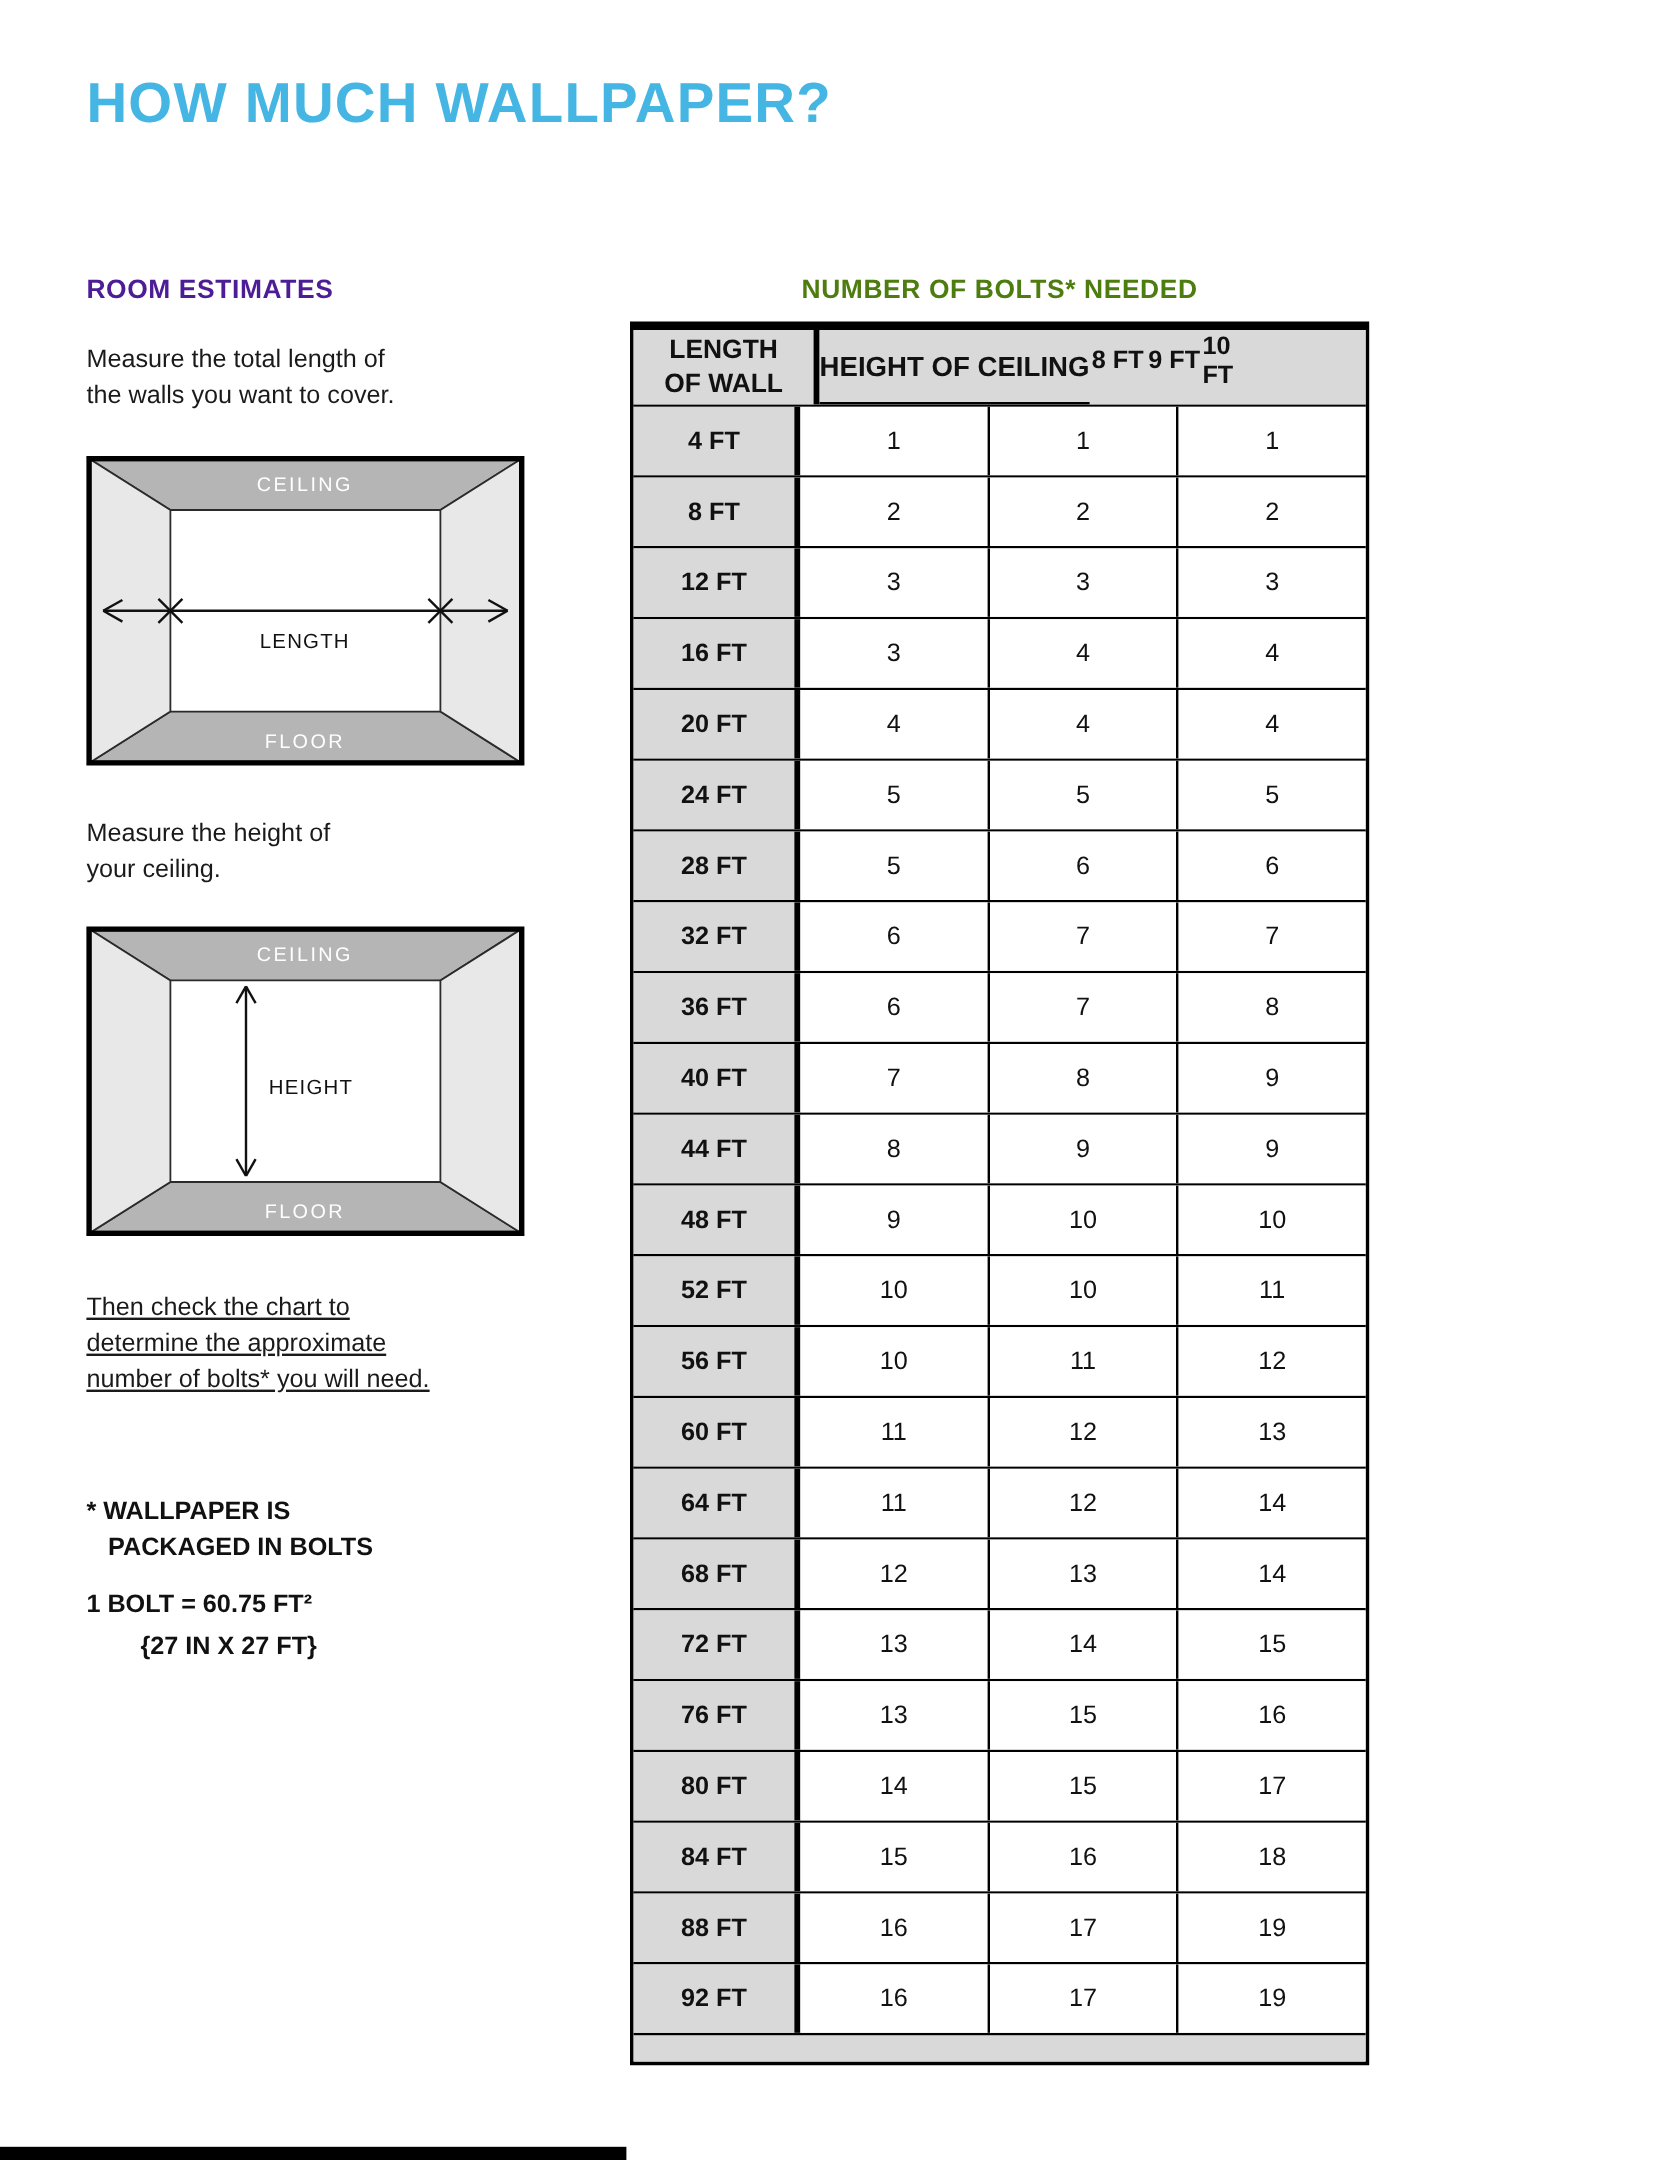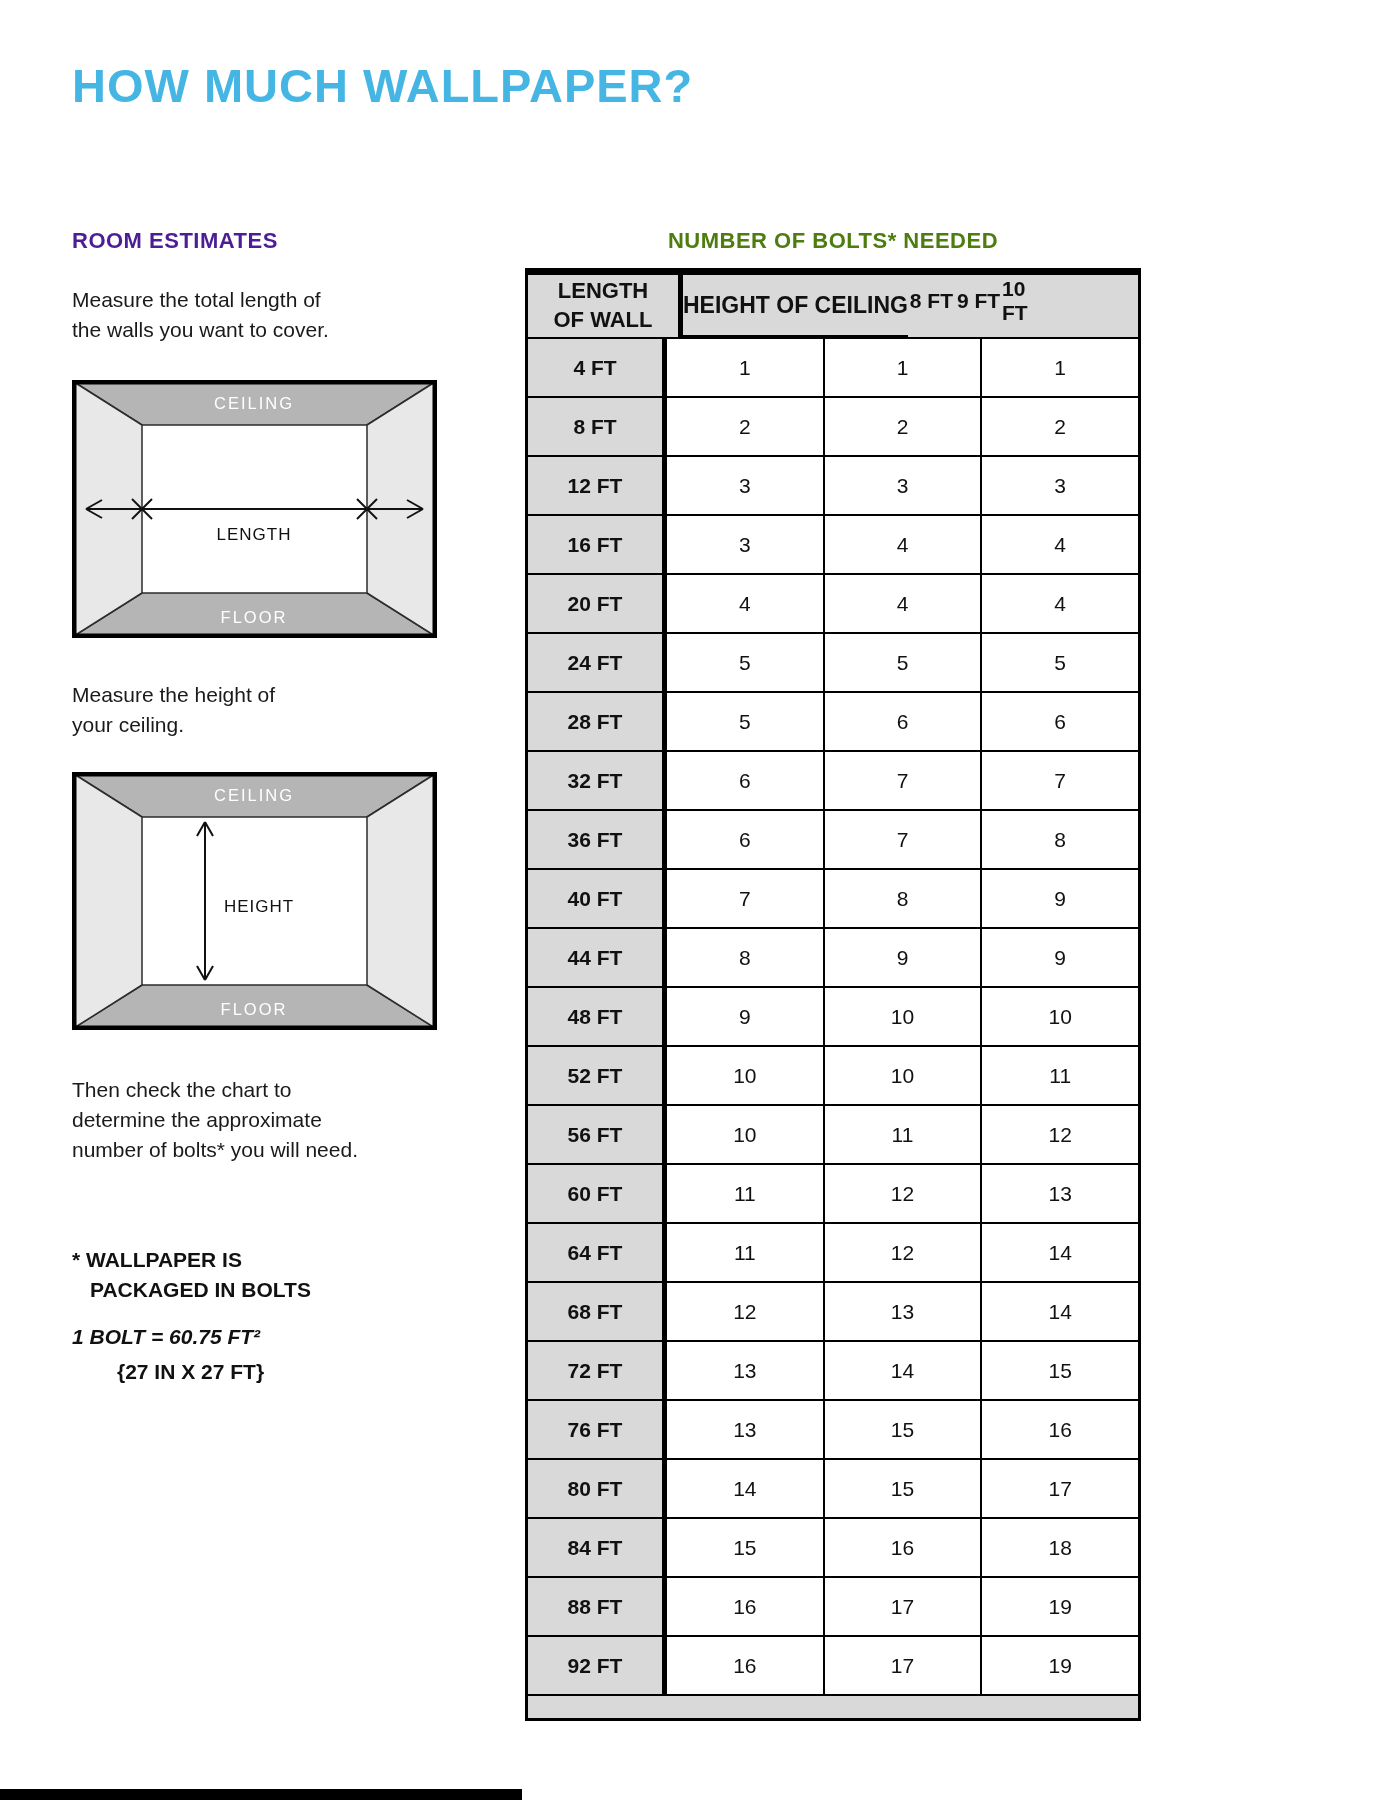--- a/index.html
+++ b/index.html
@@ -124,30 +124,30 @@
     <line x1="133" y1="50" x2="141" y2="64"></line>
     <line x1="133" y1="208" x2="125" y2="194"></line>
     <line x1="133" y1="208" x2="141" y2="194"></line>
   </g>
   <text x="182" y="29" text-anchor="middle" font-size="16.5" letter-spacing="2" fill="#ffffff">CEILING</text>
   <text x="182" y="243" text-anchor="middle" font-size="16.5" letter-spacing="2" fill="#ffffff">FLOOR</text>
   <text x="152" y="140" text-anchor="start" font-size="17" letter-spacing="1" fill="#111">HEIGHT</text>
   <rect x="2" y="2" width="361" height="254" fill="none" stroke="#000" stroke-width="5"></rect>
 </svg>
 
-<div class="abs body-text" style="left:72px; top:1075px;">Then check the chart to
+<div class="abs body-text" style="left:72px; top:1075px;text-decoration:underline;">Then check the chart to
 determine the approximate
 number of bolts* you will need.</div>
 
 <div class="abs bold-note" style="left:72px; top:1245px; line-height:1.45;">
   <div>* WALLPAPER IS</div>
   <div class="indent">PACKAGED IN BOLTS</div>
 </div>
 
-<div class="abs bold-note" style="left:72px; top:1325px;font-style:italic;">1 BOLT = 60.75 FT²</div>
+<div class="abs bold-note" style="left:72px; top:1325px;">1 BOLT = 60.75 FT²</div>
 <div class="abs bold-note" style="left:72px; top:1360px;margin-left:45px;">{27 IN X 27 FT}</div>
 
 <div class="abs table-heading">NUMBER OF BOLTS* NEEDED</div>
 
 <div class="abs table-wrap">
   <div class="thead">
     <div class="corner">LENGTH
 OF WALL</div>
     <div class="head-right">
       <div class="group-head">HEIGHT OF CEILING</div>

